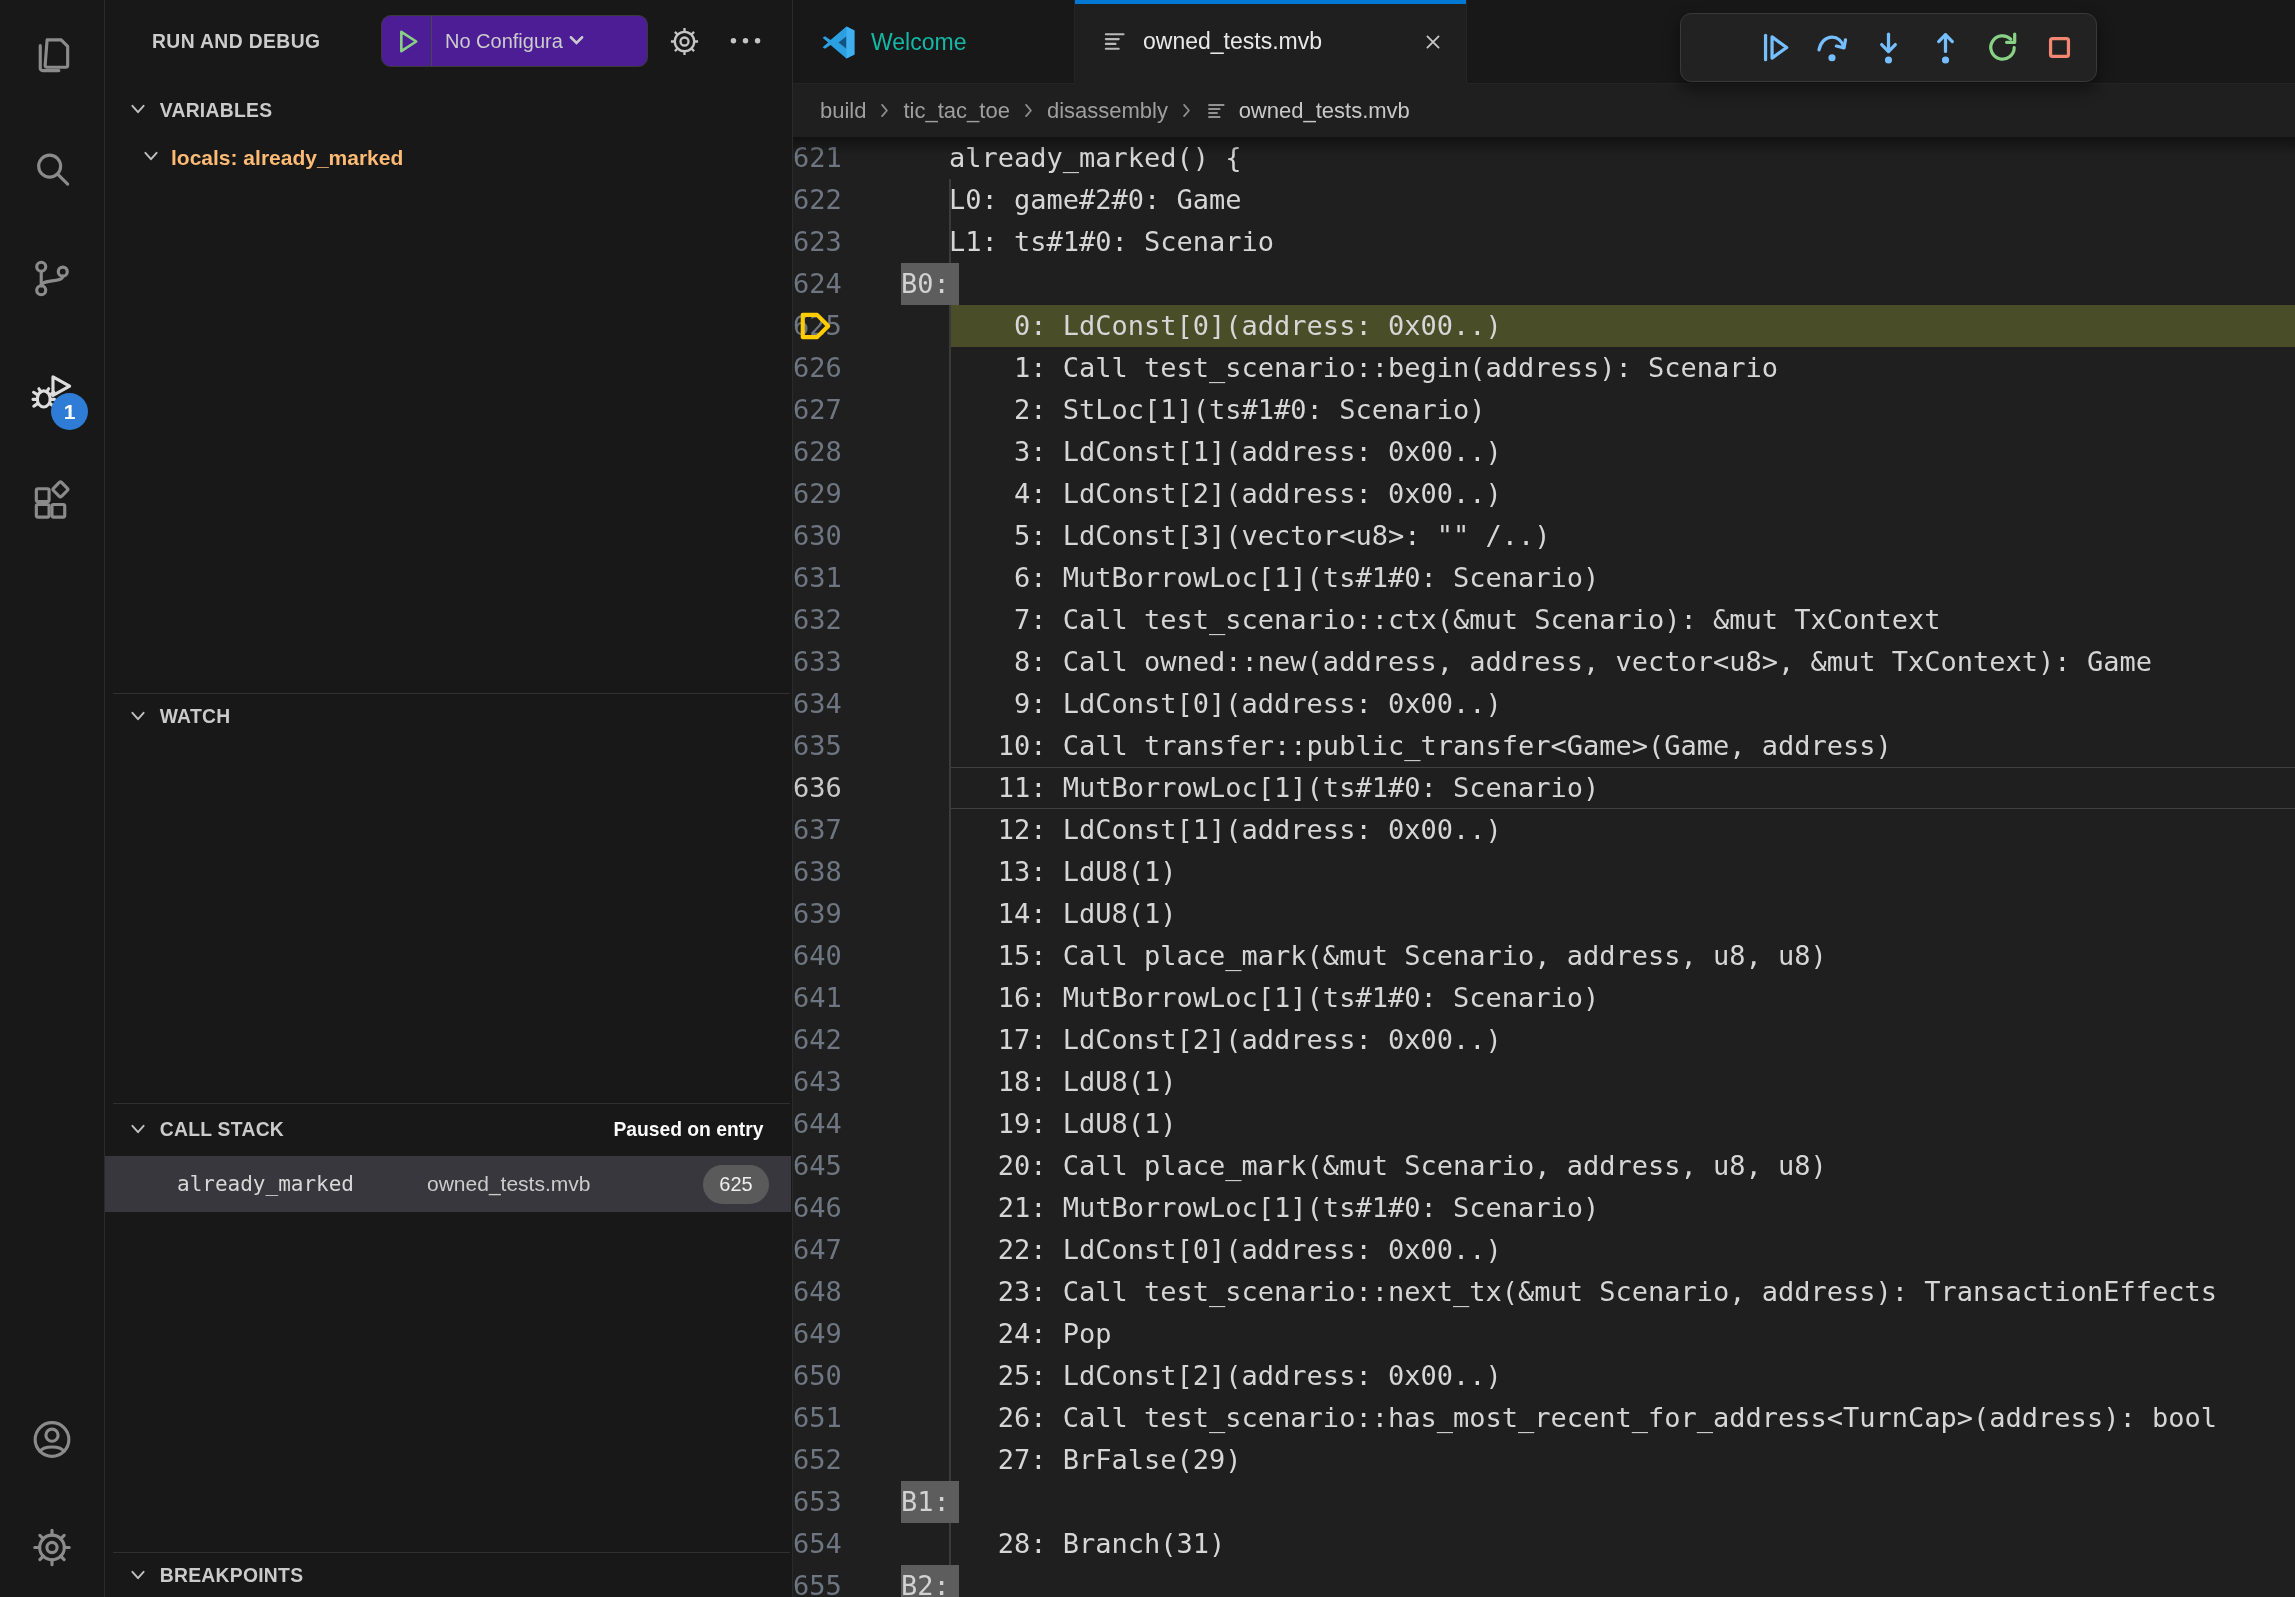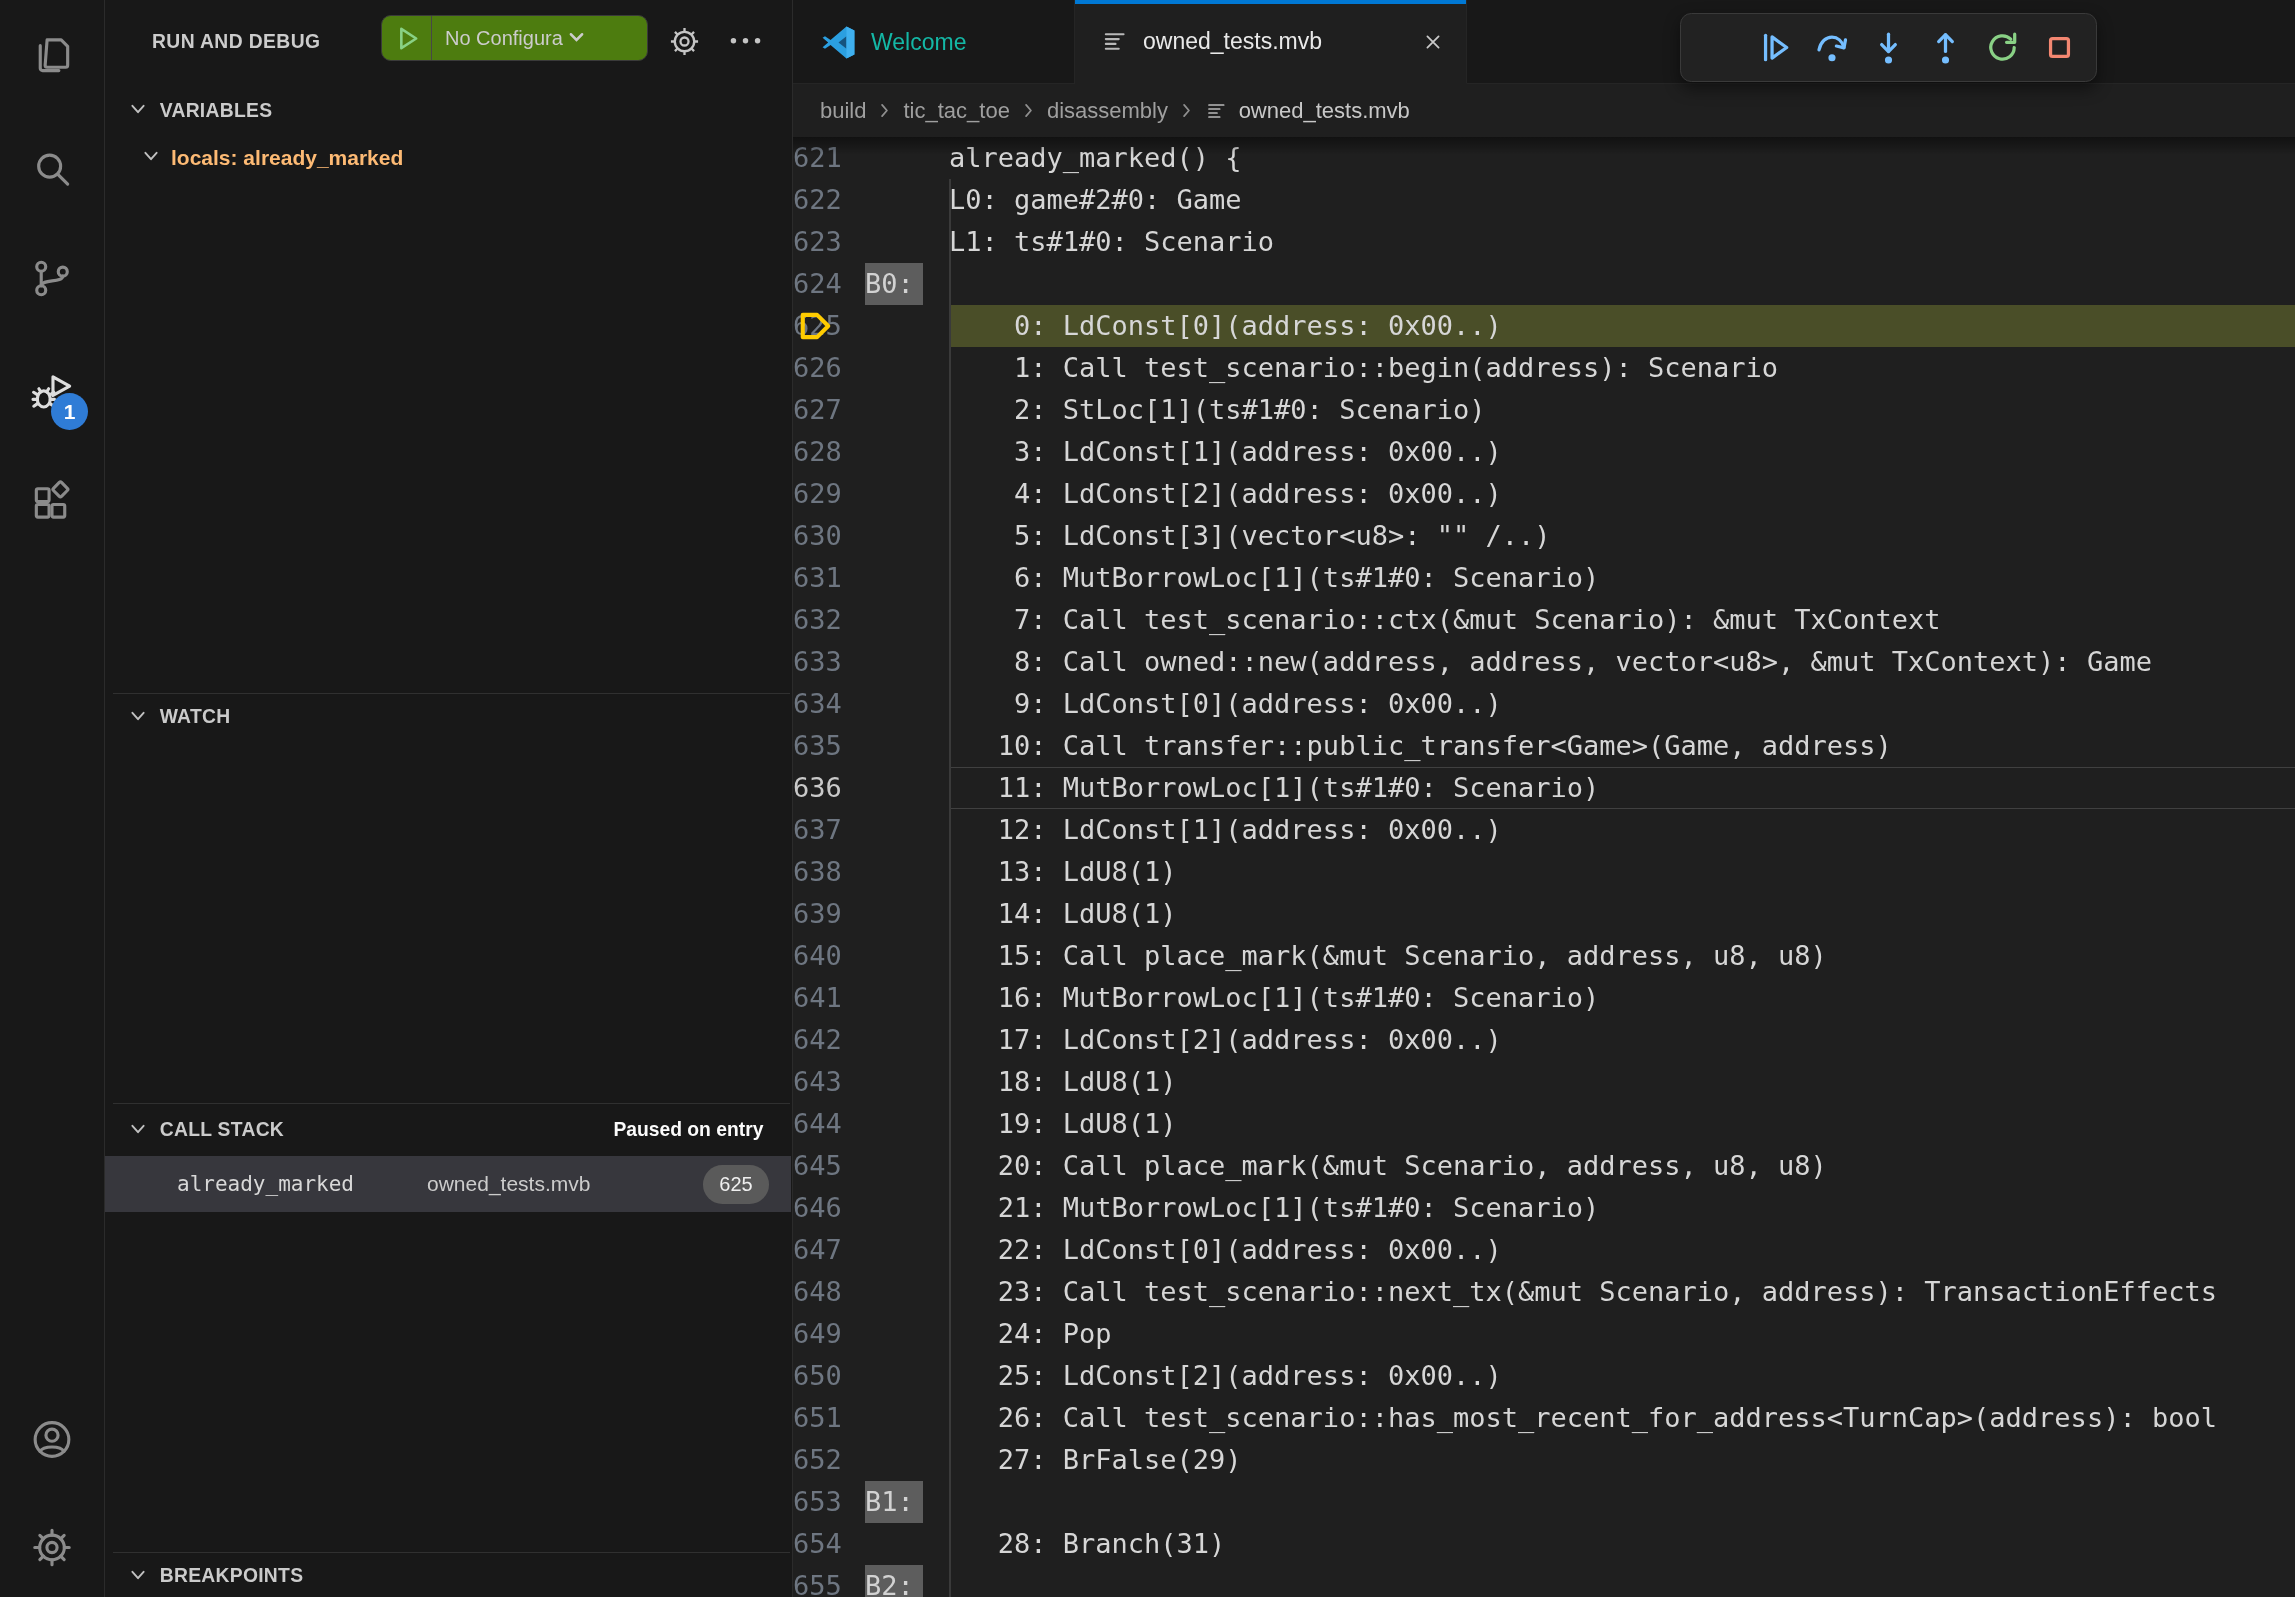--- a/index.html
+++ b/index.html
@@ -16,21 +16,21 @@
   .ab-item.active svg { stroke:#dddddd; }
   .ab-badge { position:absolute; left:51px; top:393px; width:37px; height:37px; border-radius:50%;
               background:#2f7cd6; color:#fff; font:700 21px "Liberation Sans",sans-serif;
               display:flex; align-items:center; justify-content:center; z-index:3; }
 
   
   .sidebar { position:absolute; left:105px; top:0; width:688px; height:100%;
              background:#181818; border-right:0.8px solid #2b2b2b; }
   .sb-title { position:absolute; left:47px; top:31px; font:700 19.3px "Liberation Sans",sans-serif;
               color:#cccccc; letter-spacing:0.4px; white-space:nowrap; }
-  .run-dd { position:absolute; left:276px; top:15.3px; width:267px; height:46px; background:#4d7c0f;
+  .run-dd { position:absolute; left:276px; top:15.3px; width:267px; height:52px; background:#4c1d95;
             border:0.8px solid #3a3a3a; border-radius:9.7px; display:flex; align-items:center; cursor:pointer; }
   .run-play { width:50px; height:100%; display:flex; align-items:center; justify-content:center;
               border-right:0.8px solid #474747; }
   .run-play svg { width:31px; height:31px; stroke:#89d185; stroke-width:2; fill:none; stroke-linejoin:round; }
   .run-label { padding-left:13px; font:20px "Liberation Sans",sans-serif; color:#cccccc;
                white-space:nowrap; overflow:hidden; max-width:158px; }
   .run-chevron svg { width:27px; height:27px; stroke:#cccccc; stroke-width:2.2; fill:none; stroke-linecap:round; }
   .sb-gear, .sb-more { position:absolute; top:22.5px; cursor:pointer; }
   .sb-gear { left:561px; } .sb-more { left:622px; top:32px; }
   .sb-gear svg { width:37px; height:37px; stroke:#c5c5c5; stroke-width:1.5; fill:none; }
@@ -88,21 +88,21 @@
   .code { position:absolute; top:137px; left:0; right:0; bottom:0; overflow:hidden;
           font:27px/42px "DejaVu Sans Mono",monospace; color:#d6d6d6; }
   .indent-guide { position:absolute; left:156px; top:42px; bottom:0; width:1.6px; background:#3a3a3a; z-index:1; }
   .line { position:relative; height:42px; white-space:pre; cursor:text; }
   .ln { position:absolute; left:0; top:0; width:101px; text-align:left; color:#6e7681; z-index:2; cursor:pointer; }
   .ct { position:relative; display:block; padding-left:156px; z-index:2; }
   .line.exec .hl { position:absolute; left:156px; right:0; top:0; bottom:0; background:#4a4e28; z-index:0; }
   .line.cur .cb { position:absolute; left:156px; right:0; top:0; bottom:0;
                   border-top:1.6px solid #404040; border-bottom:1.6px solid #404040; z-index:0; }
   .line.cur .ln { color:#c9c9c9; }
-  .line.blk .ct { padding-left:0; margin-left:72px; display:inline-block; background:#5d5d5d;
+  .line.blk .ct { padding-left:0; margin-left:108px; display:inline-block; background:#5d5d5d;
                   color:#d2d2d2; padding-right:9.7px; }
   .ptr { position:absolute; left:4.8px; top:4.8px; z-index:3; display:flex; }
   .ptr svg { width:35px; height:32px; stroke:#ffcc00; stroke-width:2.6; fill:none; stroke-linejoin:round; }
 
   
   .dbg-toolbar { position:absolute; left:1680px; top:13px; width:417px; height:69px; background:#222222;
                  border:1.6px solid #3a3a3a; border-radius:11.3px; box-shadow:0 6.4px 16px rgba(0,0,0,.45);
                  display:flex; align-items:center; justify-content:space-between; padding:0 13px; z-index:10; }
   .dbg-btn { width:47px; height:47px; display:flex; align-items:center; justify-content:center; cursor:pointer; }
   .dbg-btn svg { width:39px; height:39px; fill:none; stroke-width:2; stroke-linecap:round; stroke-linejoin:round; }

